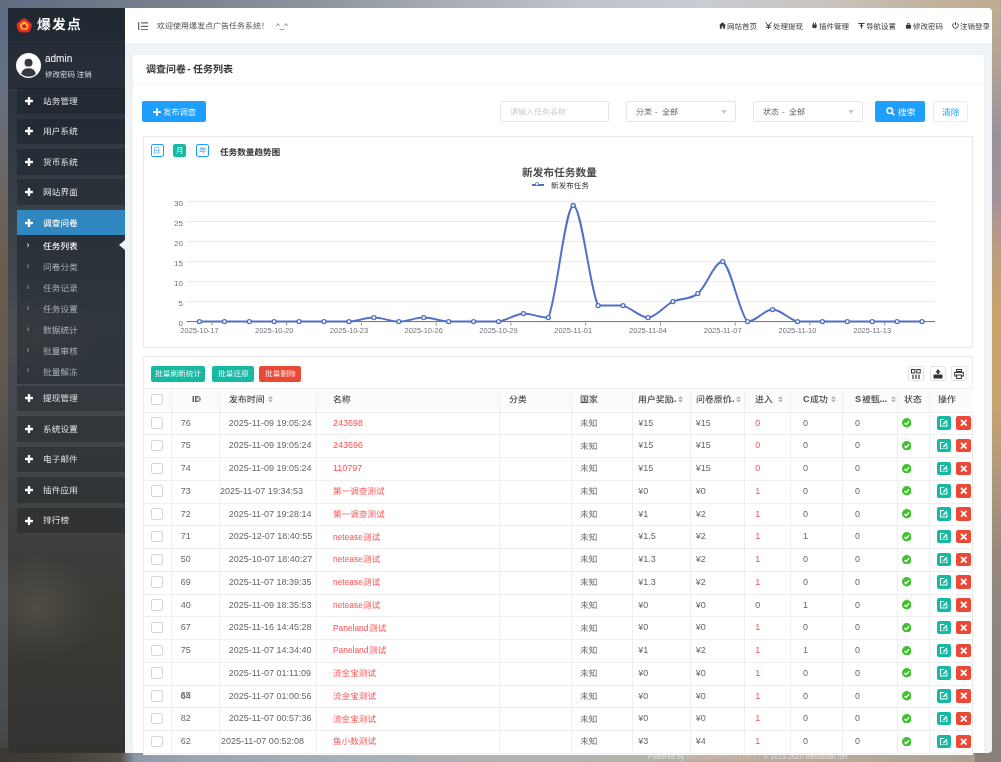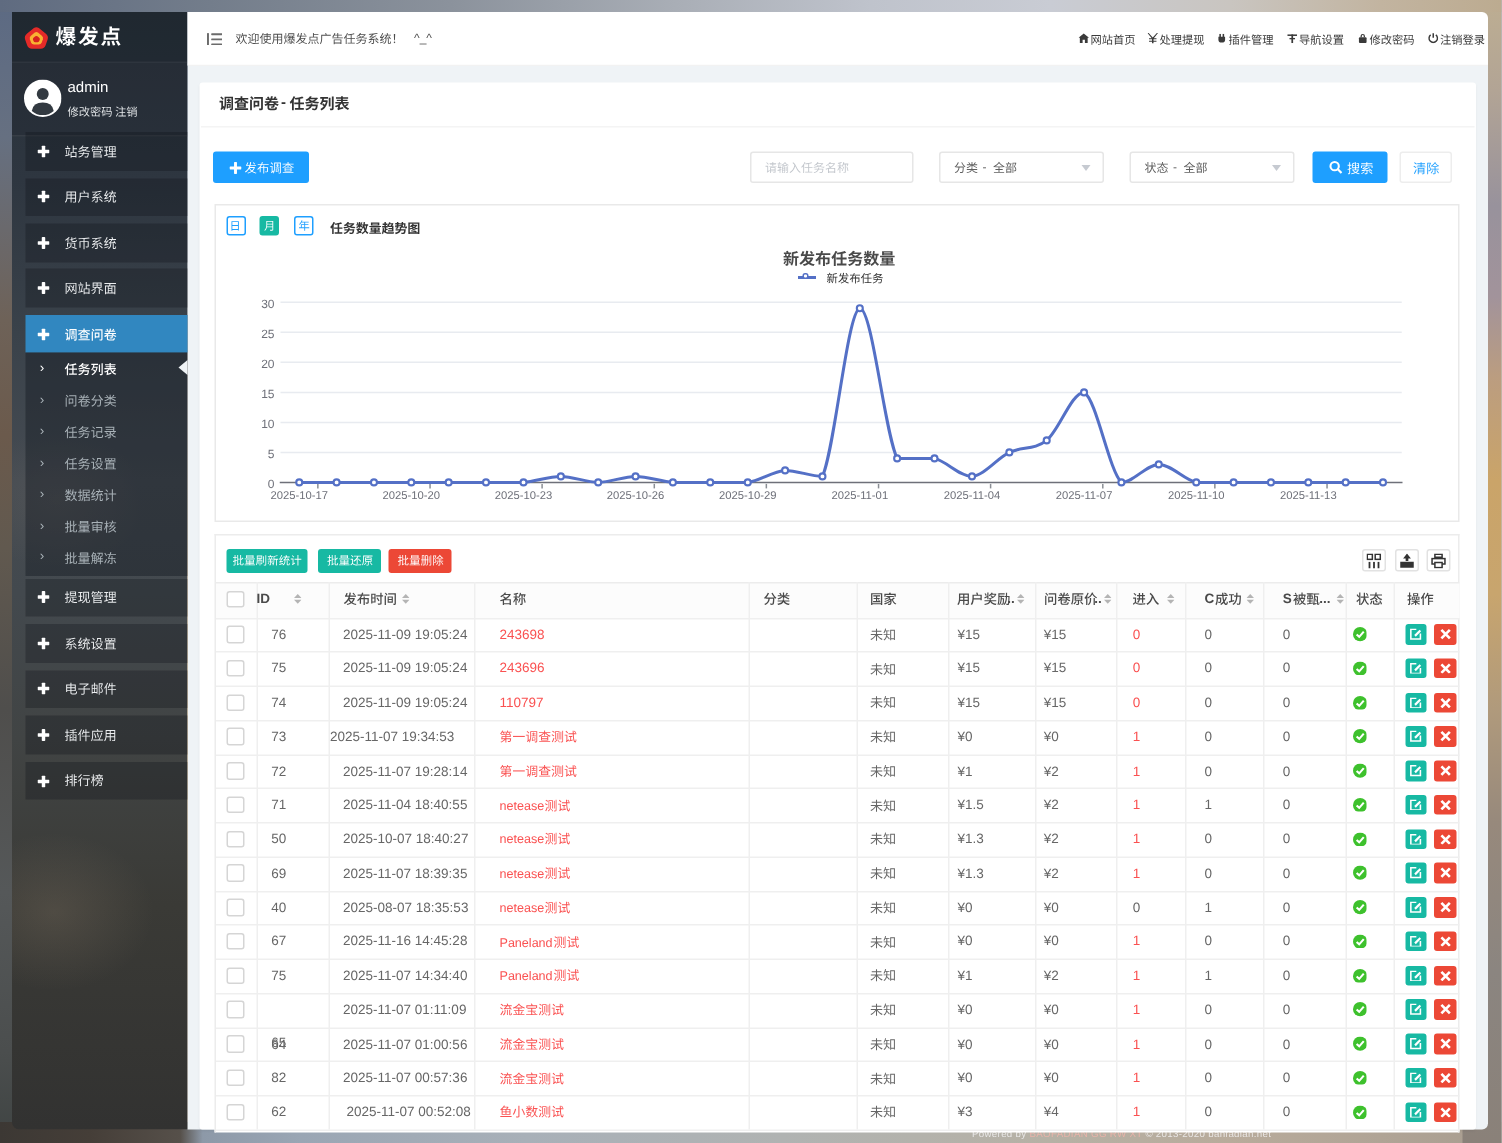--- a/index.html
+++ b/index.html
@@ -620,21 +620,21 @@
 <div style="position:absolute;left:143.5px;top:570.8px;width:829.5px;height:1px;background:#efefef"></div>
 <div style="position:absolute;left:143.5px;top:593.5px;width:829.5px;height:1px;background:#efefef"></div>
 <div style="position:absolute;left:143.5px;top:616.2px;width:829.5px;height:1px;background:#efefef"></div>
 <div style="position:absolute;left:143.5px;top:639.0px;width:829.5px;height:1px;background:#efefef"></div>
 <div style="position:absolute;left:143.5px;top:661.8px;width:829.5px;height:1px;background:#efefef"></div>
 <div style="position:absolute;left:143.5px;top:684.5px;width:829.5px;height:1px;background:#efefef"></div>
 <div style="position:absolute;left:143.5px;top:707.2px;width:829.5px;height:1px;background:#efefef"></div>
 <div style="position:absolute;left:143.5px;top:730.0px;width:829.5px;height:1px;background:#efefef"></div>
 <div style="position:absolute;left:143.5px;top:752.8px;width:829.5px;height:1px;background:#efefef"></div>
 <div style="position:absolute;left:151.3px;top:393.8px;width:11.5px;height:11.5px;border:1px solid #d5d5d5;border-radius:2px;background:#fff"></div>
-<div class="lat" style="left:171px;top:394.1px;font:bold 9.0px 'Liberation Sans';color:#4a4a4a">ID</div>
+<div class="lat" style="left:192px;top:394.1px;font:bold 9.0px 'Liberation Sans';color:#4a4a4a">ID</div>
 <svg style="position:absolute;left:196.0px;top:396.2px" width="5" height="6.5" viewBox="0 0 5 6.5">
     <path d="M2.5 0 L5 2.7 L0 2.7 Z" fill="#b4b4b4"></path>
     <path d="M2.5 6.5 L5 3.8 L0 3.8 Z" fill="#b4b4b4"></path>
   </svg>
 <div style="position:absolute;left:228.7px;top:394.3px;width:36px;height:12px;">
     <svg width="36" height="12" style="position:absolute;left:0;top:0;overflow:visible" fill="#4a4a4a">
       <path transform="translate(0.0,8.59) scale(0.00890,-0.00890)" d="M671 791C712 745 767 681 793 644L870 694C842 731 785 792 744 835ZM140 514C149 526 187 533 246 533H382C317 331 207 173 25 69C48 52 82 15 95 -6C221 68 315 163 384 279C421 215 465 159 516 110C434 57 339 19 239 -4C257 -24 279 -61 289 -86C399 -56 503 -13 592 48C680 -15 785 -59 911 -86C924 -60 950 -21 971 -1C854 20 753 57 669 108C754 185 821 284 862 411L796 441L778 437H460C472 468 482 500 492 533H937V623H516C531 689 543 758 553 832L448 849C438 769 425 694 408 623H244C271 676 299 740 317 802L216 819C198 741 160 662 148 641C135 619 123 605 109 600C119 578 134 533 140 514ZM590 165C529 216 480 276 443 345H729C695 275 647 215 590 165Z"></path>
       <path transform="translate(8.9,8.59) scale(0.00890,-0.00890)" d="M388 846C375 796 359 746 339 696H57V605H298C233 476 142 358 25 280C43 259 68 221 80 198C131 233 177 274 218 320V7H313V346H502V-84H597V346H797V118C797 105 792 101 776 101C761 100 704 100 648 102C661 78 675 42 679 16C760 15 814 17 848 30C883 45 893 70 893 117V435H597V561H502V435H308C344 489 376 546 403 605H945V696H442C458 738 473 781 486 823Z"></path>
       <path transform="translate(17.8,8.59) scale(0.00890,-0.00890)" d="M467 442C518 366 585 263 616 203L699 252C666 311 597 410 545 483ZM313 395V186H164V395ZM313 478H164V678H313ZM75 763V21H164V101H402V763ZM757 838V651H443V557H757V50C757 29 749 23 728 22C706 22 632 22 557 24C571 -3 586 -45 591 -72C691 -72 758 -70 798 -55C838 -40 853 -13 853 49V557H966V651H853V838Z"></path>
       <path transform="translate(26.7,8.59) scale(0.00890,-0.00890)" d="M82 612V-84H180V612ZM97 789C143 743 195 678 216 636L296 688C272 731 217 791 171 834ZM390 289H610V171H390ZM390 483H610V367H390ZM305 560V94H698V560ZM346 791V702H826V24C826 11 823 7 809 6C797 6 758 5 720 7C732 -16 744 -55 749 -79C811 -79 856 -78 886 -63C915 -47 924 -24 924 24V791Z"></path>
@@ -886,21 +886,21 @@
 <svg style="position:absolute;left:940px;top:510.1px" width="7.5" height="7.5" viewBox="0 0 8 8">
     <path d="M4.5 0.6 L0.6 0.6 L0.6 7.4 L7.4 7.4 L7.4 3.5" stroke="#fff" stroke-width="1.1" fill="none"></path>
     <path d="M3.0 4.7 L6.8 0.9 L7.9 2.0 L4.1 5.8 Z" fill="#fff"></path>
   </svg>
 <div style="position:absolute;left:956.4px;top:507.1px;width:14.5px;height:13.5px;background:#ec4836;border-radius:2px"></div>
 <svg style="position:absolute;left:960px;top:510.1px" width="7.5" height="7.5" viewBox="0 0 8 8">
     <path d="M1 1 L7 7 M7 1 L1 7" stroke="#fff" stroke-width="1.9"></path>
   </svg>
 <div style="position:absolute;left:151.3px;top:530.9px;width:11.5px;height:11.5px;border:1px solid #d5d5d5;border-radius:2px;background:#fff"></div>
 <div class="lat" style="left:180.8px;top:531.2px;font:9.0px 'Liberation Sans';color:#666">71</div>
-<div class="lat" style="left:228.7px;top:531.2px;font:9.0px 'Liberation Sans';color:#666">2025-11-04 18:40:55</div>
+<div class="lat" style="left:228.7px;top:531.2px;font:9.0px 'Liberation Sans';color:#666">2025-12-07 18:40:55</div>
 <div class="lat" style="left:333.0px;top:531.5px;font-size:8.4px;color:#fa5151">netease</div>
 <div style="position:absolute;left:363.2px;top:531.6px;width:17px;height:11px;">
     <svg width="17" height="11" style="position:absolute;left:0;top:0;overflow:visible" fill="#fa5151">
       <path transform="translate(0.0,8.30) scale(0.00860,-0.00860)" d="M486 92C537 42 596 -28 624 -73L673 -39C644 4 584 72 533 121ZM312 782V154H371V724H588V157H649V782ZM867 827V7C867 -8 861 -13 847 -13C833 -14 786 -14 733 -13C742 -31 752 -60 755 -76C825 -77 868 -75 894 -64C919 -53 929 -34 929 7V827ZM730 750V151H790V750ZM446 653V299C446 178 426 53 259 -32C270 -41 289 -66 296 -78C476 13 504 164 504 298V653ZM81 776C137 745 209 697 243 665L289 726C253 756 180 800 126 829ZM38 506C93 475 166 430 202 400L247 460C209 489 135 532 81 560ZM58 -27 126 -67C168 25 218 148 254 253L194 292C154 180 98 50 58 -27Z"></path>
       <path transform="translate(8.6,8.30) scale(0.00860,-0.00860)" d="M120 775C171 731 235 667 265 626L317 678C287 718 222 778 170 821ZM777 796C819 752 865 691 885 651L940 688C918 727 871 785 829 828ZM50 526V454H189V94C189 51 159 22 141 11C154 -4 172 -36 179 -54C194 -36 221 -18 392 97C385 112 376 141 371 161L260 89V526ZM671 835 677 632H346V560H680C698 183 745 -74 869 -77C907 -77 947 -35 967 134C953 140 921 160 907 175C901 77 889 21 871 21C809 24 770 251 754 560H959V632H751C749 697 747 765 747 835ZM360 61 381 -10C465 15 574 47 679 78L669 145L552 112V344H646V414H378V344H483V93Z"></path>
     </svg>
   </div>
 <div style="position:absolute;left:579.8px;top:531.5px;width:17px;height:11px;">
     <svg width="17" height="11" style="position:absolute;left:0;top:0;overflow:visible" fill="#666">
       <path transform="translate(0.0,8.40) scale(0.00870,-0.00870)" d="M459 839V676H133V602H459V429H62V355H416C326 226 174 101 34 39C51 24 76 -5 89 -24C221 44 362 163 459 296V-80H538V300C636 166 778 42 911 -25C924 -5 949 25 966 40C826 101 673 226 581 355H942V429H538V602H874V676H538V839Z"></path>
@@ -988,21 +988,21 @@
 <svg style="position:absolute;left:940px;top:578.3px" width="7.5" height="7.5" viewBox="0 0 8 8">
     <path d="M4.5 0.6 L0.6 0.6 L0.6 7.4 L7.4 7.4 L7.4 3.5" stroke="#fff" stroke-width="1.1" fill="none"></path>
     <path d="M3.0 4.7 L6.8 0.9 L7.9 2.0 L4.1 5.8 Z" fill="#fff"></path>
   </svg>
 <div style="position:absolute;left:956.4px;top:575.4px;width:14.5px;height:13.5px;background:#ec4836;border-radius:2px"></div>
 <svg style="position:absolute;left:960px;top:578.4px" width="7.5" height="7.5" viewBox="0 0 8 8">
     <path d="M1 1 L7 7 M7 1 L1 7" stroke="#fff" stroke-width="1.9"></path>
   </svg>
 <div style="position:absolute;left:151.3px;top:599.1px;width:11.5px;height:11.5px;border:1px solid #d5d5d5;border-radius:2px;background:#fff"></div>
 <div class="lat" style="left:180.8px;top:599.5px;font:9.0px 'Liberation Sans';color:#666">40</div>
-<div class="lat" style="left:228.7px;top:599.5px;font:9.0px 'Liberation Sans';color:#666">2025-08-07 18:35:53</div>
+<div class="lat" style="left:228.7px;top:599.5px;font:9.0px 'Liberation Sans';color:#666">2025-11-09 18:35:53</div>
 <div class="lat" style="left:333.0px;top:599.7px;font-size:8.4px;color:#fa5151">netease</div>
 <div style="position:absolute;left:363.2px;top:599.8px;width:17px;height:11px;">
     <svg width="17" height="11" style="position:absolute;left:0;top:0;overflow:visible" fill="#fa5151">
       <path transform="translate(0.0,8.30) scale(0.00860,-0.00860)" d="M486 92C537 42 596 -28 624 -73L673 -39C644 4 584 72 533 121ZM312 782V154H371V724H588V157H649V782ZM867 827V7C867 -8 861 -13 847 -13C833 -14 786 -14 733 -13C742 -31 752 -60 755 -76C825 -77 868 -75 894 -64C919 -53 929 -34 929 7V827ZM730 750V151H790V750ZM446 653V299C446 178 426 53 259 -32C270 -41 289 -66 296 -78C476 13 504 164 504 298V653ZM81 776C137 745 209 697 243 665L289 726C253 756 180 800 126 829ZM38 506C93 475 166 430 202 400L247 460C209 489 135 532 81 560ZM58 -27 126 -67C168 25 218 148 254 253L194 292C154 180 98 50 58 -27Z"></path>
       <path transform="translate(8.6,8.30) scale(0.00860,-0.00860)" d="M120 775C171 731 235 667 265 626L317 678C287 718 222 778 170 821ZM777 796C819 752 865 691 885 651L940 688C918 727 871 785 829 828ZM50 526V454H189V94C189 51 159 22 141 11C154 -4 172 -36 179 -54C194 -36 221 -18 392 97C385 112 376 141 371 161L260 89V526ZM671 835 677 632H346V560H680C698 183 745 -74 869 -77C907 -77 947 -35 967 134C953 140 921 160 907 175C901 77 889 21 871 21C809 24 770 251 754 560H959V632H751C749 697 747 765 747 835ZM360 61 381 -10C465 15 574 47 679 78L669 145L552 112V344H646V414H378V344H483V93Z"></path>
     </svg>
   </div>
 <div style="position:absolute;left:579.8px;top:599.8px;width:17px;height:11px;">
     <svg width="17" height="11" style="position:absolute;left:0;top:0;overflow:visible" fill="#666">
       <path transform="translate(0.0,8.40) scale(0.00870,-0.00870)" d="M459 839V676H133V602H459V429H62V355H416C326 226 174 101 34 39C51 24 76 -5 89 -24C221 44 362 163 459 296V-80H538V300C636 166 778 42 911 -25C924 -5 949 25 966 40C826 101 673 226 581 355H942V429H538V602H874V676H538V839Z"></path>
@@ -1198,21 +1198,21 @@
 <svg style="position:absolute;left:940px;top:714.8px" width="7.5" height="7.5" viewBox="0 0 8 8">
     <path d="M4.5 0.6 L0.6 0.6 L0.6 7.4 L7.4 7.4 L7.4 3.5" stroke="#fff" stroke-width="1.1" fill="none"></path>
     <path d="M3.0 4.7 L6.8 0.9 L7.9 2.0 L4.1 5.8 Z" fill="#fff"></path>
   </svg>
 <div style="position:absolute;left:956.4px;top:711.9px;width:14.5px;height:13.5px;background:#ec4836;border-radius:2px"></div>
 <svg style="position:absolute;left:960px;top:714.9px" width="7.5" height="7.5" viewBox="0 0 8 8">
     <path d="M1 1 L7 7 M7 1 L1 7" stroke="#fff" stroke-width="1.9"></path>
   </svg>
 <div style="position:absolute;left:151.3px;top:735.6px;width:11.5px;height:11.5px;border:1px solid #d5d5d5;border-radius:2px;background:#fff"></div>
 <div class="lat" style="left:180.8px;top:736.0px;font:9.0px 'Liberation Sans';color:#666">62</div>
-<div class="lat" style="left:231px;top:736.0px;font:9.0px 'Liberation Sans';color:#666">2025-11-07 00:52:08</div>
+<div class="lat" style="left:221px;top:736.0px;font:9.0px 'Liberation Sans';color:#666">2025-11-07 00:52:08</div>
 <div style="position:absolute;left:333.0px;top:736.3px;width:43px;height:11px;">
     <svg width="43" height="11" style="position:absolute;left:0;top:0;overflow:visible" fill="#fa5151">
       <path transform="translate(0.0,8.30) scale(0.00860,-0.00860)" d="M61 36V-35H940V36ZM239 325H465V195H239ZM538 325H774V195H538ZM239 515H465V386H239ZM538 515H774V386H538ZM342 844C289 747 189 626 54 538C70 525 93 497 104 479C126 494 146 510 166 526V130H849V580H602C642 626 680 681 705 729L655 761L643 758H380C397 781 411 804 425 827ZM228 580C266 616 300 653 330 691H597C573 653 542 612 511 580Z"></path>
       <path transform="translate(8.6,8.30) scale(0.00860,-0.00860)" d="M464 826V24C464 4 456 -2 436 -3C415 -4 343 -5 270 -2C282 -23 296 -59 301 -80C395 -81 457 -79 494 -66C530 -54 545 -31 545 24V826ZM705 571C791 427 872 240 895 121L976 154C950 274 865 458 777 598ZM202 591C177 457 121 284 32 178C53 169 86 151 103 138C194 249 253 430 286 577Z"></path>
       <path transform="translate(17.2,8.30) scale(0.00860,-0.00860)" d="M443 821C425 782 393 723 368 688L417 664C443 697 477 747 506 793ZM88 793C114 751 141 696 150 661L207 686C198 722 171 776 143 815ZM410 260C387 208 355 164 317 126C279 145 240 164 203 180C217 204 233 231 247 260ZM110 153C159 134 214 109 264 83C200 37 123 5 41 -14C54 -28 70 -54 77 -72C169 -47 254 -8 326 50C359 30 389 11 412 -6L460 43C437 59 408 77 375 95C428 152 470 222 495 309L454 326L442 323H278L300 375L233 387C226 367 216 345 206 323H70V260H175C154 220 131 183 110 153ZM257 841V654H50V592H234C186 527 109 465 39 435C54 421 71 395 80 378C141 411 207 467 257 526V404H327V540C375 505 436 458 461 435L503 489C479 506 391 562 342 592H531V654H327V841ZM629 832C604 656 559 488 481 383C497 373 526 349 538 337C564 374 586 418 606 467C628 369 657 278 694 199C638 104 560 31 451 -22C465 -37 486 -67 493 -83C595 -28 672 41 731 129C781 44 843 -24 921 -71C933 -52 955 -26 972 -12C888 33 822 106 771 198C824 301 858 426 880 576H948V646H663C677 702 689 761 698 821ZM809 576C793 461 769 361 733 276C695 366 667 468 648 576Z"></path>
       <path transform="translate(25.8,8.30) scale(0.00860,-0.00860)" d="M486 92C537 42 596 -28 624 -73L673 -39C644 4 584 72 533 121ZM312 782V154H371V724H588V157H649V782ZM867 827V7C867 -8 861 -13 847 -13C833 -14 786 -14 733 -13C742 -31 752 -60 755 -76C825 -77 868 -75 894 -64C919 -53 929 -34 929 7V827ZM730 750V151H790V750ZM446 653V299C446 178 426 53 259 -32C270 -41 289 -66 296 -78C476 13 504 164 504 298V653ZM81 776C137 745 209 697 243 665L289 726C253 756 180 800 126 829ZM38 506C93 475 166 430 202 400L247 460C209 489 135 532 81 560ZM58 -27 126 -67C168 25 218 148 254 253L194 292C154 180 98 50 58 -27Z"></path>
       <path transform="translate(34.4,8.30) scale(0.00860,-0.00860)" d="M120 775C171 731 235 667 265 626L317 678C287 718 222 778 170 821ZM777 796C819 752 865 691 885 651L940 688C918 727 871 785 829 828ZM50 526V454H189V94C189 51 159 22 141 11C154 -4 172 -36 179 -54C194 -36 221 -18 392 97C385 112 376 141 371 161L260 89V526ZM671 835 677 632H346V560H680C698 183 745 -74 869 -77C907 -77 947 -35 967 134C953 140 921 160 907 175C901 77 889 21 871 21C809 24 770 251 754 560H959V632H751C749 697 747 765 747 835ZM360 61 381 -10C465 15 574 47 679 78L669 145L552 112V344H646V414H378V344H483V93Z"></path>
     </svg>
   </div>
 <div style="position:absolute;left:579.8px;top:736.3px;width:17px;height:11px;">

